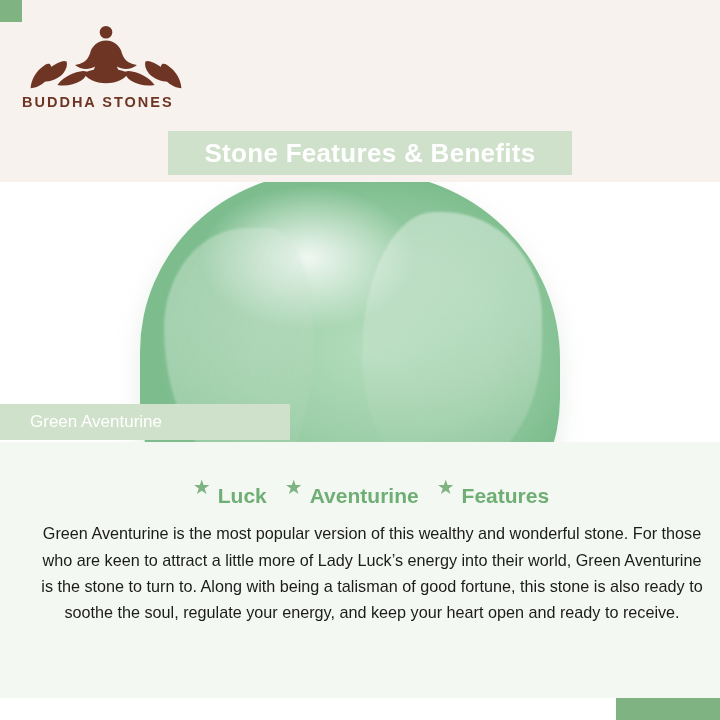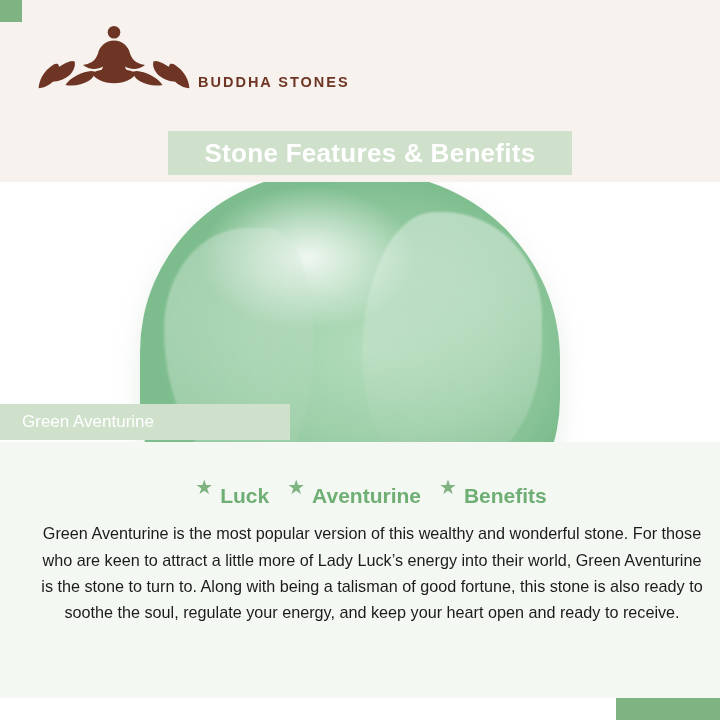--- a/index.html
+++ b/index.html
@@ -59,25 +59,25 @@
   }
   .header-left-strip {
     position: absolute;
     left: 0; top: 22px;
     width: 22px; height: 160px;
     background: #f7f2ed;
   }
 
   .logo-wrap {
     position: absolute;
-    left: 8px; right: 0;
+    left: 0; right: 0;
     top: 18px;
     display: flex;
-    flex-direction: row;
-    align-items: flex-end;
+    flex-direction: column;
+    align-items: flex-start;
   }
   .logo-mark {
     width: 168px;
     height: 72px;
     display: block;
   }
   .logo-text {
     margin-top: 4px;
     font-size: 14.5px;
     letter-spacing: 2.0px;
@@ -160,21 +160,21 @@
   
   .caption-band {
     position: absolute;
     left: 0;
     top: 404px;
     width: 290px;
     height: 36px;
     background: #cfe0cb;
     display: flex;
     align-items: center;
-    padding-left: 22px;
+    padding-left: 30px;
     box-sizing: border-box;
   }
   .caption-text {
     font-size: 17px;
     color: #ffffff;
     font-weight: 400;
     font-family: "Liberation Sans", sans-serif;
   }
 
   
@@ -295,20 +295,20 @@
       <div class="kw">
         <span class="kw-star">★</span>
         <span class="kw-label">Luck</span>
       </div>
       <div class="kw">
         <span class="kw-star">★</span>
         <span class="kw-label">Aventurine</span>
       </div>
       <div class="kw">
         <span class="kw-star">★</span>
-        <span class="kw-label">Benefits</span>
+        <span class="kw-label">Features</span>
       </div>
     </div>
 
     <p class="body-text">Green Aventurine is the most popular version of this wealthy and wonderful stone. For those who are keen to attract a little more of Lady Luck’s energy into their world, Green Aventurine is the stone to turn to. Along with being a talisman of good fortune, this stone is also ready to soothe the soul, regulate your energy, and keep your heart open and ready to receive.</p>
   </div>
 
 </div>
 
 </body></html>

